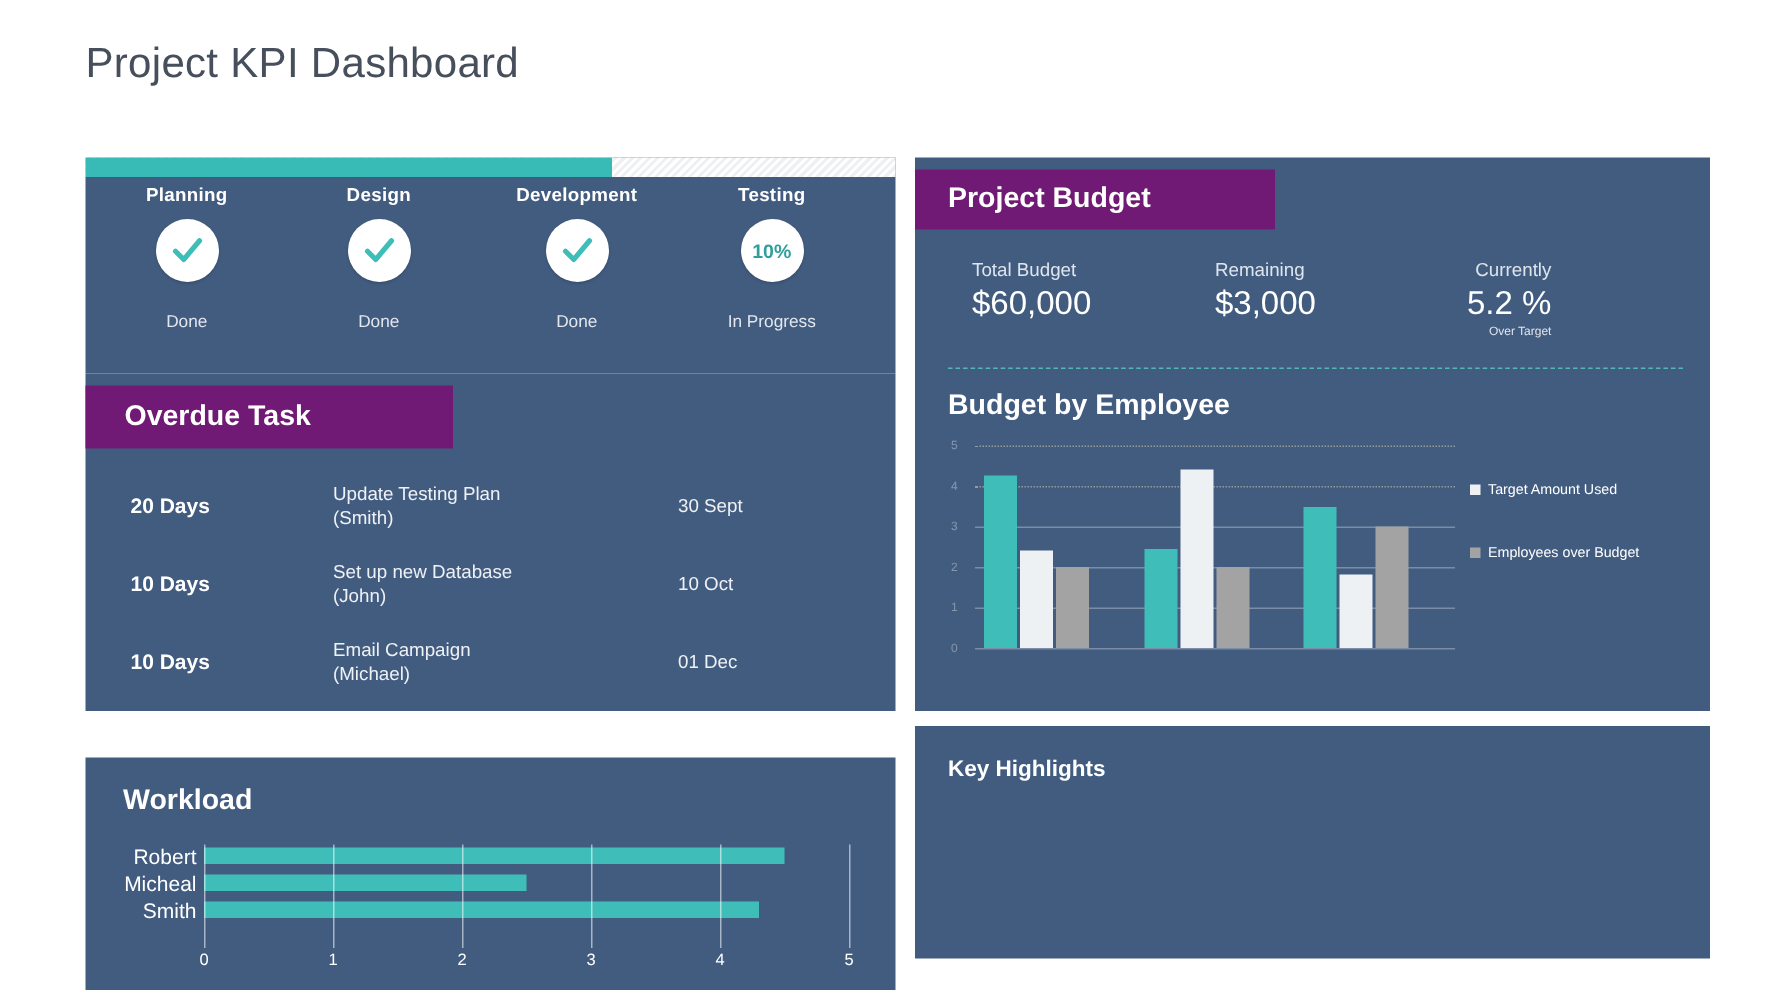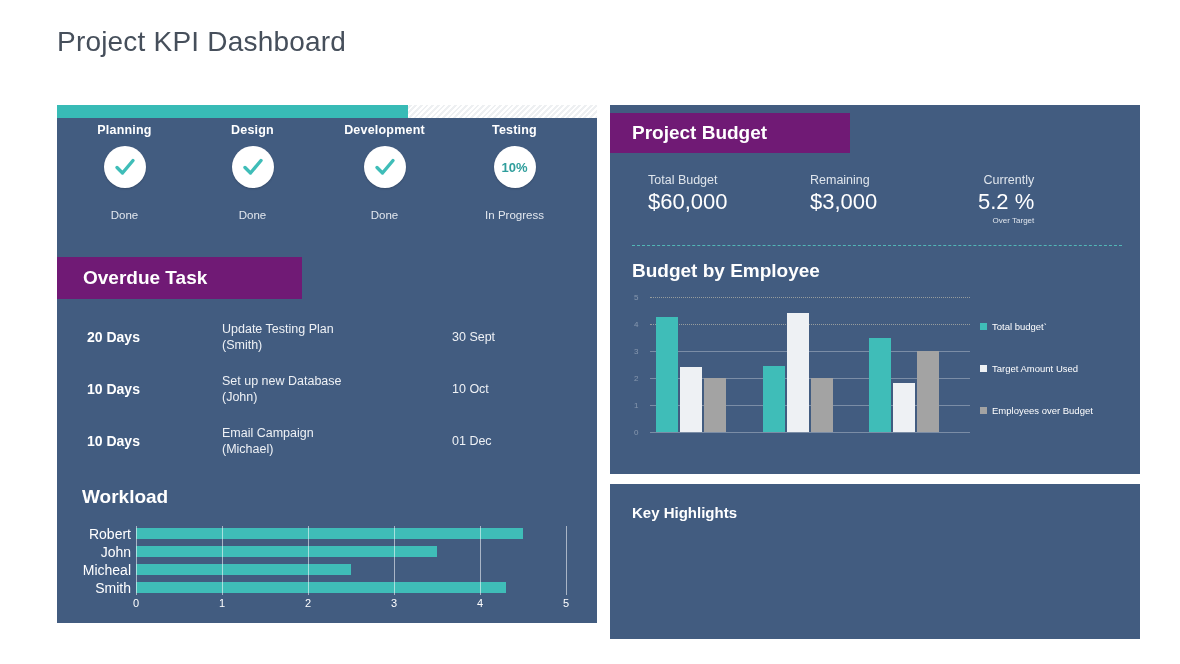--- a/index.html
+++ b/index.html
@@ -132,21 +132,21 @@
     color: #eef1f5;
     flex: none;
   }
   .task-date {
     font-size: 12.5px;
     color: #eef1f5;
     flex: none;
   }
 
   
-  #workload-panel { left: 57px; top: 468px; width: 540px; height: 155px; }
+  #workload-panel { left: 57px; top: 505px; width: 540px; height: 155px; }
   #workload-title {
     position: absolute;
     left: 25px; top: 18px;
     font-size: 19px; font-weight: bold; color: #ffffff;
   }
   #workload-chart {
     position: absolute;
     left: 20px; top: 58px;
     width: 500px; height: 80px;
   }
@@ -388,26 +388,20 @@
 </div>
 
 <div class="panel" id="workload-panel">
   <div id="workload-title">Workload</div>
   <div id="workload-chart">
     <div id="wl-rows">
         <div class="wl-row">
           <div class="wl-label">Robert</div>
           <div class="wl-track">
             <div class="wl-bar" style="width: 387px; background: rgb(63, 189, 184);"></div>
-          </div>
-        </div>
-        <div class="wl-row">
-          <div class="wl-label">John</div>
-          <div class="wl-track">
-            <div class="wl-bar" style="width: 301px; background: rgb(63, 189, 184);"></div>
           </div>
         </div>
         <div class="wl-row">
           <div class="wl-label">Micheal</div>
           <div class="wl-track">
             <div class="wl-bar" style="width: 215px; background: rgb(63, 189, 184);"></div>
           </div>
         </div>
         <div class="wl-row">
           <div class="wl-label">Smith</div>
@@ -477,24 +471,20 @@
         <div class="bbe-bar s2" style="left: 54px; height: 54px;"></div>
         <div class="bbe-bar s0" style="left: 112.667px; height: 66.15px;"></div>
         <div class="bbe-bar s1" style="left: 136.667px; height: 118.8px;"></div>
         <div class="bbe-bar s2" style="left: 160.667px; height: 54px;"></div>
         <div class="bbe-bar s0" style="left: 219.333px; height: 94.5px;"></div>
         <div class="bbe-bar s1" style="left: 243.333px; height: 48.6px;"></div>
         <div class="bbe-bar s2" style="left: 267.333px; height: 81px;"></div>
       </div>
     <div id="bbe-legend">
       <div class="legend-item">
-        <span class="legend-swatch s0"></span>
-        <span class="legend-text">Total budget`</span>
-      </div>
-      <div class="legend-item">
         <span class="legend-swatch s1"></span>
         <span class="legend-text">Target Amount Used</span>
       </div>
       <div class="legend-item">
         <span class="legend-swatch s2"></span>
         <span class="legend-text">Employees over Budget</span>
       </div>
     </div>
   </div>
 </div>

